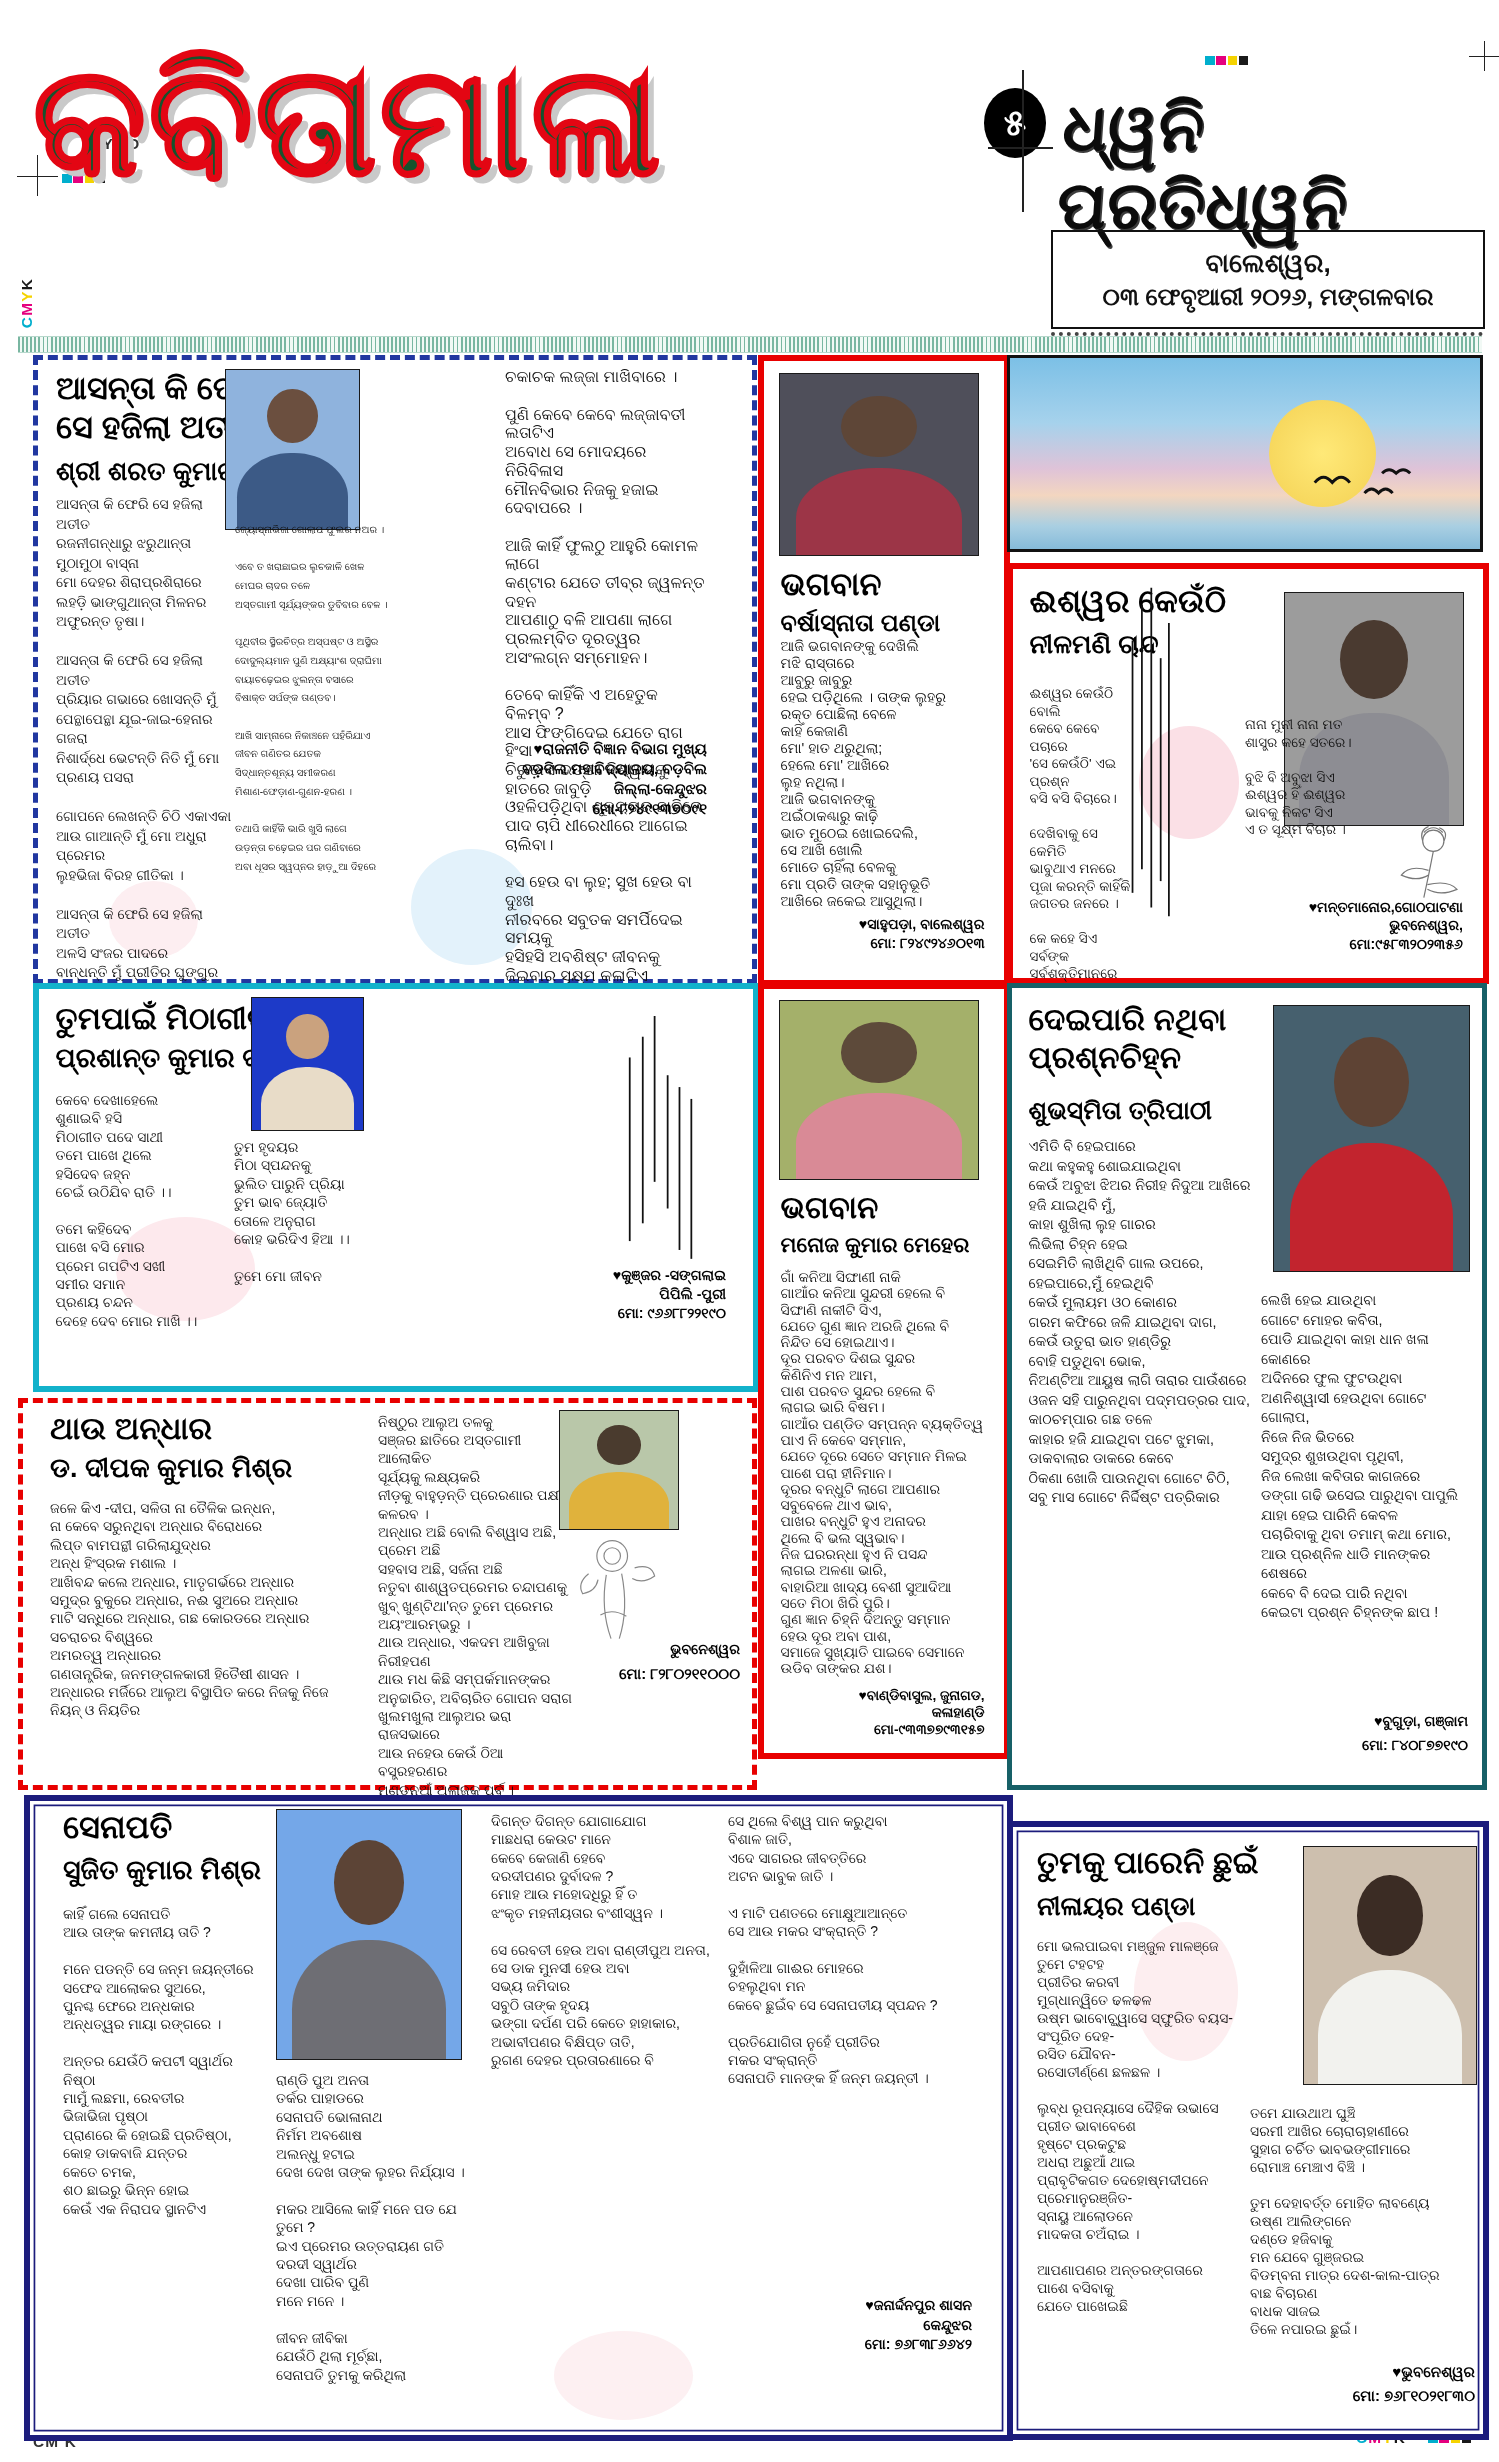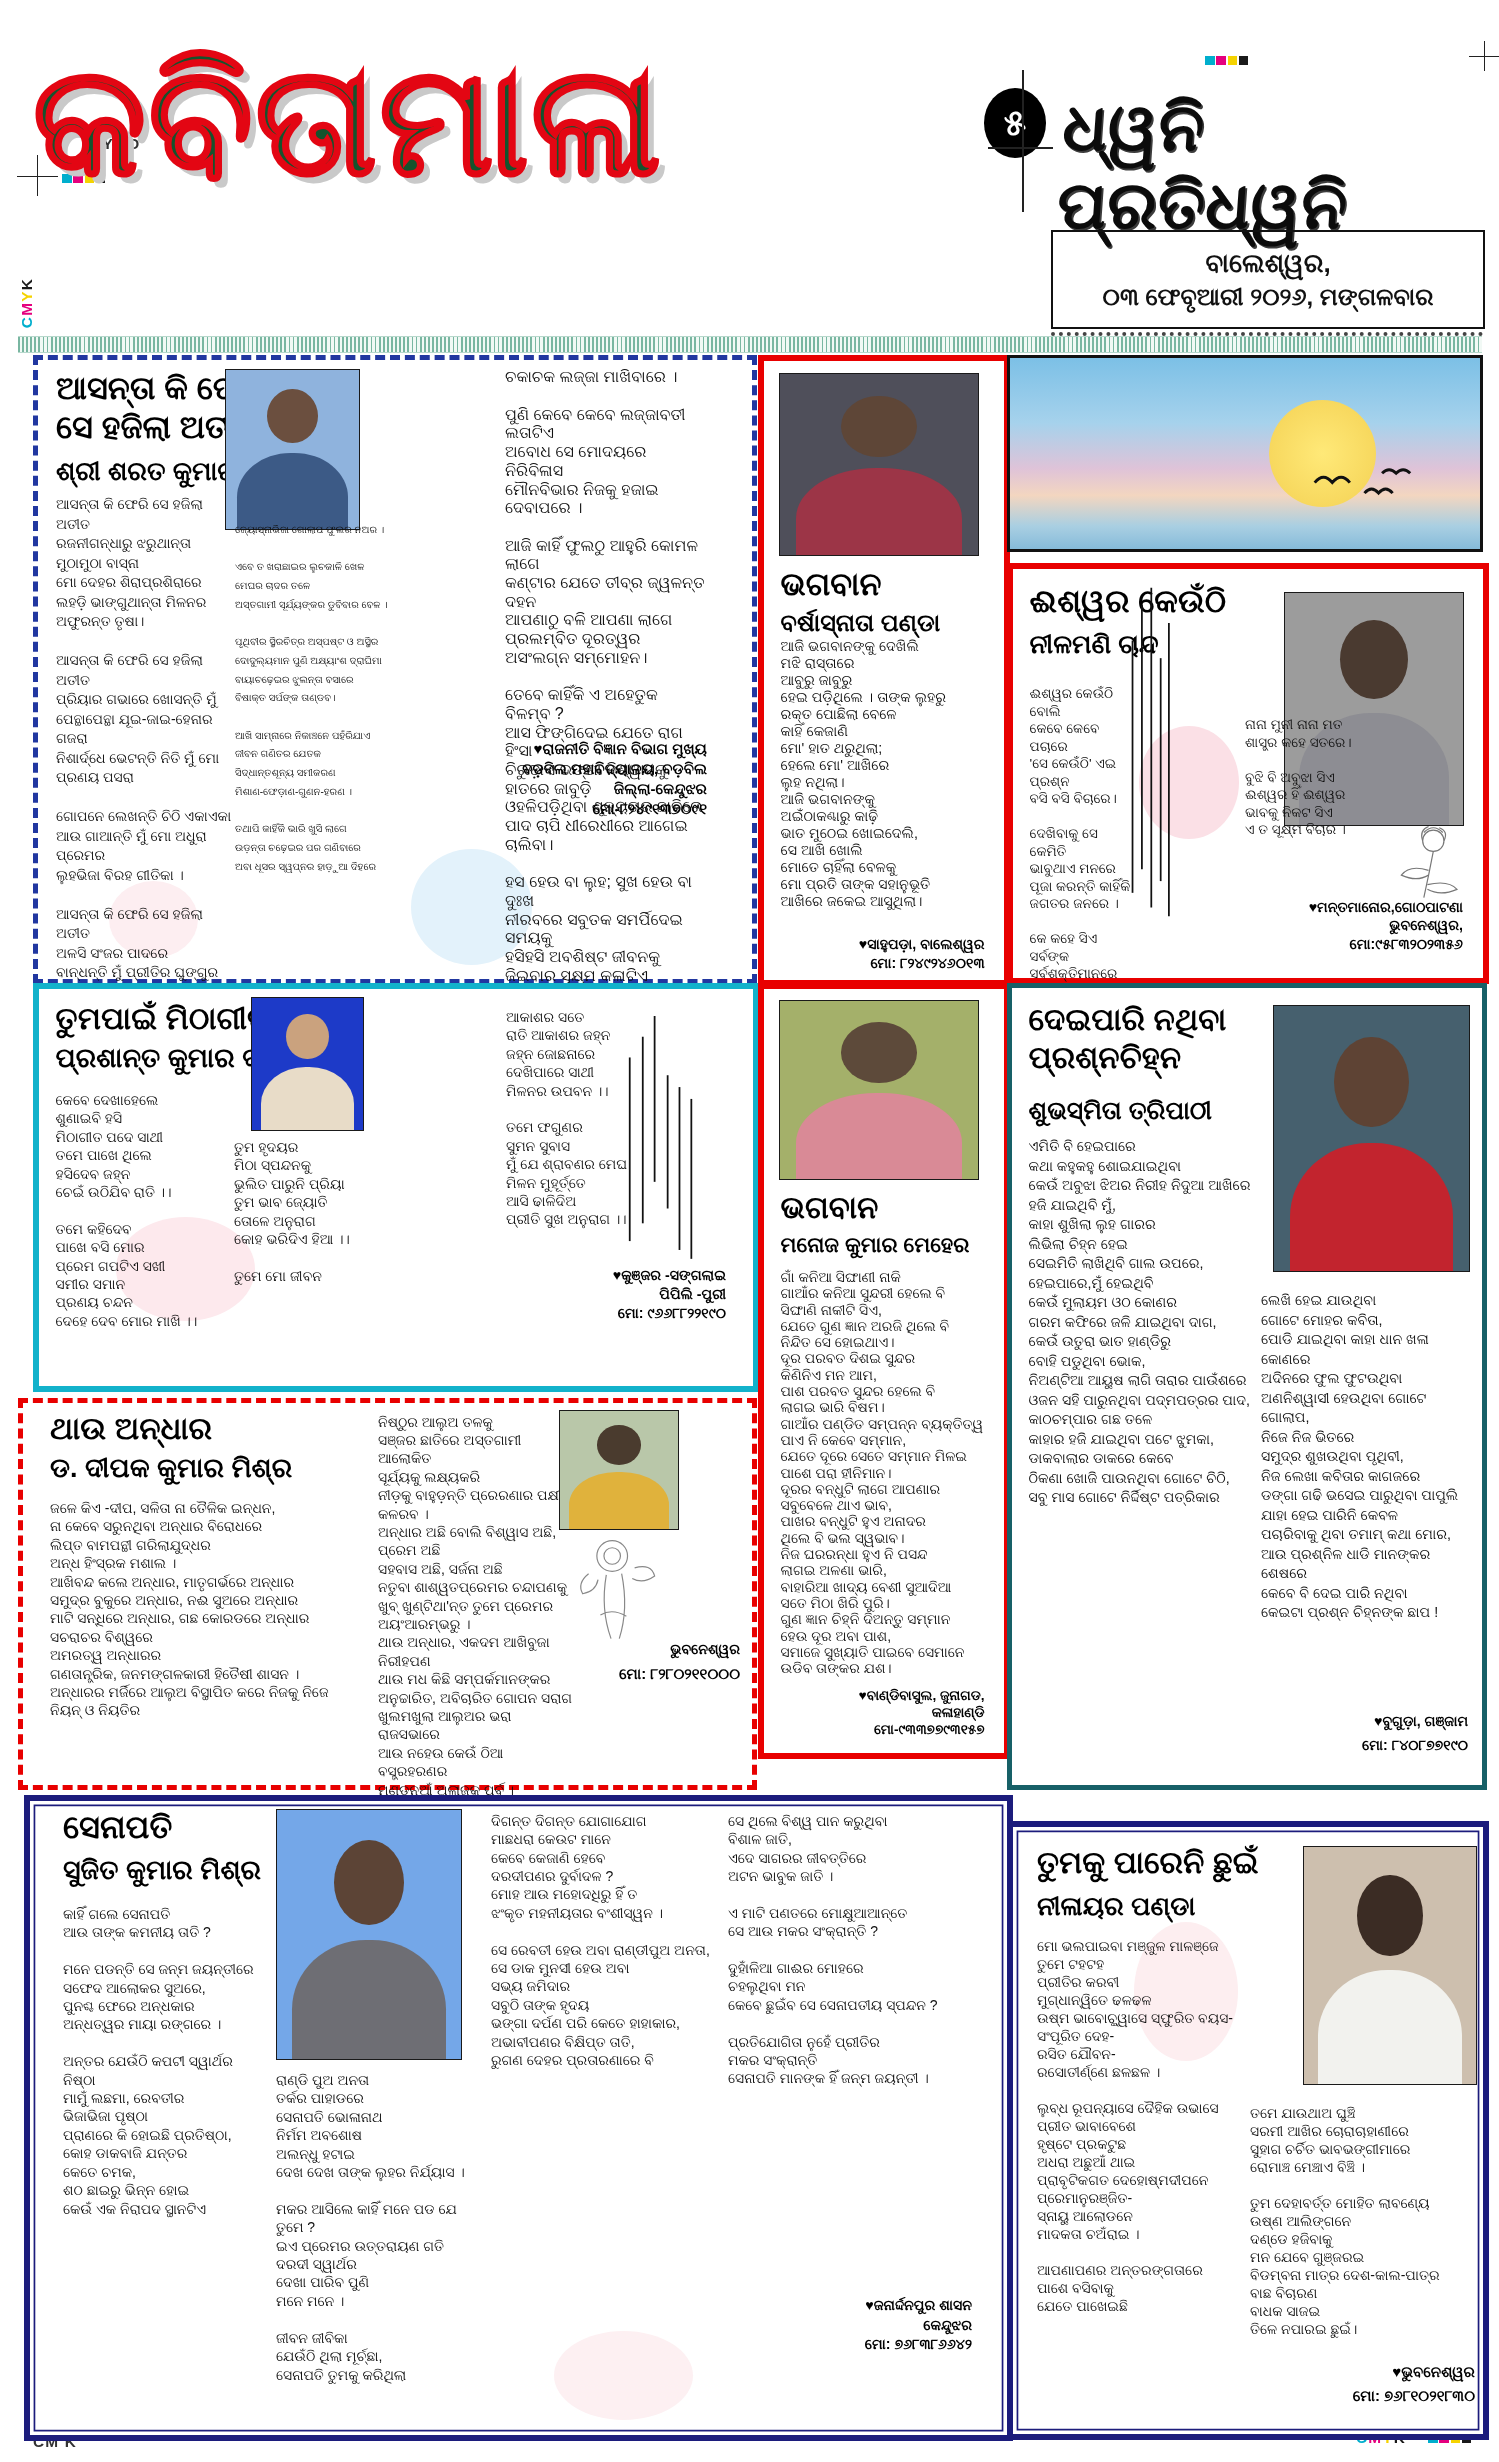--- a/index.html
+++ b/index.html
@@ -182,21 +182,21 @@
 ମୋ' ହାତ ଥରୁଥିଲା;
 ହେଲେ ମୋ' ଆଖିରେ
 ଲୁହ ନଥିଲା।
 ଆଜି ଭଗବାନଙ୍କୁ
 ଅଇଁଠାକଣ୍ଢାରୁ କାଢ଼ି
 ଭାତ ମୁଠେଇ ଖୋଇଦେଲି,
 ସେ ଆଖି ଖୋଲି
 ମୋତେ ଚାହିଁଲା ବେଳକୁ
 ମୋ ପ୍ରତି ତାଙ୍କ ସହାନୁଭୂତି
 ଆଖିରେ ଜକେଇ ଆସୁଥିଲା।</div>
-    <div class="attr" style="left:16.6px;top:554px;width:204px;font-size:14.2px;line-height:19px;margin-top:20px;">♥ସାହୁପଡ଼ା, ବାଲେଶ୍ୱର
+    <div class="attr" style="left:16.6px;top:554px;width:204px;font-size:14.2px;line-height:19px;">♥ସାହୁପଡ଼ା, ବାଲେଶ୍ୱର
 ମୋ: ୮୨୪୯୨୪୬୦୧୩</div>
   </section>
 
   <div class="sunset" style="left:1007px;top:355px;width:470px;height:191px;">
     <div class="sun"></div>
     <svg width="107" height="41" style="position:absolute;left:64%;top:56%;" viewBox="0 0 180 70">
       <path d="M5 30 Q20 12 35 30 Q50 12 65 30" stroke="#111" stroke-width="5" fill="none"></path>
       <path d="M90 48 Q102 34 114 48 Q126 34 138 48" stroke="#111" stroke-width="5" fill="none"></path>
       <path d="M120 14 Q132 2 144 14 Q156 2 168 14" stroke="#111" stroke-width="5" fill="none"></path>
     </svg>
@@ -281,32 +281,20 @@
 ପ୍ରଣୟ ଚନ୍ଦନ
 ଦେହେ ଦେବ ମୋର ମାଖି ।।</div>
     <div class="pcol" style="left:195px;top:149px;width:172px;font-size:14px;line-height:18.4px;">ତୁମ ହୃଦୟର
 ମିଠା ସ୍ପନ୍ଦନକୁ
 ଭୁଲିତ ପାରୁନି ପ୍ରିୟା
 ତୁମ ଭାବ ଜ୍ୟୋତି
 ତୋଳେ ଅନୁରାଗ
 କୋହ ଭରିଦିଏ ହିଆ ।।
 
 ତୁମେ ମୋ ଜୀବନ</div>
-    <div class="pcol" style="left:467px;top:19px;width:178px;font-size:14px;line-height:18.4px;">ଆକାଶର ସତେ
-ରାତି ଆକାଶର ଜହ୍ନ
-ଜହ୍ନ ଜୋଛନାରେ
-ଦେଖିପାରେ ସାଥୀ
-ମିଳନର ଉପବନ ।।
-
-ତମେ ଫଗୁଣର
-ସୁମନ ସୁବାସ
-ମୁଁ ଯେ ଶ୍ରାବଣର ମେଘ
-ମିଳନ ମୁହୂର୍ତ୍ତେ
-ଆସି ଢାଳିଦିଅ
-ପ୍ରୀତି ସୁଖ ଅନୁରାଗ ।।</div>
     <div class="attr" style="left:450px;top:277px;width:237px;font-size:14.2px;line-height:19px;">♥କୁଞ୍ଜର -ସଙ୍ଗଲାଇ
 ପିପିଲି -ପୁରୀ
 ମୋ: ୯୬୬୮୮୨୨୧୯୦</div>
   </section>
 
   <section class="box boxE" style="left:758px;top:983px;width:240px;height:764px;">
     <div class="photo" style="left:15px;top:10.7px;width:198px;height:178px;background:#a4b06a;">
       <div class="head" style="background:#5d4a3a;"></div>
         <div class="torso" style="background:#d98a96;"></div>
     </div>

